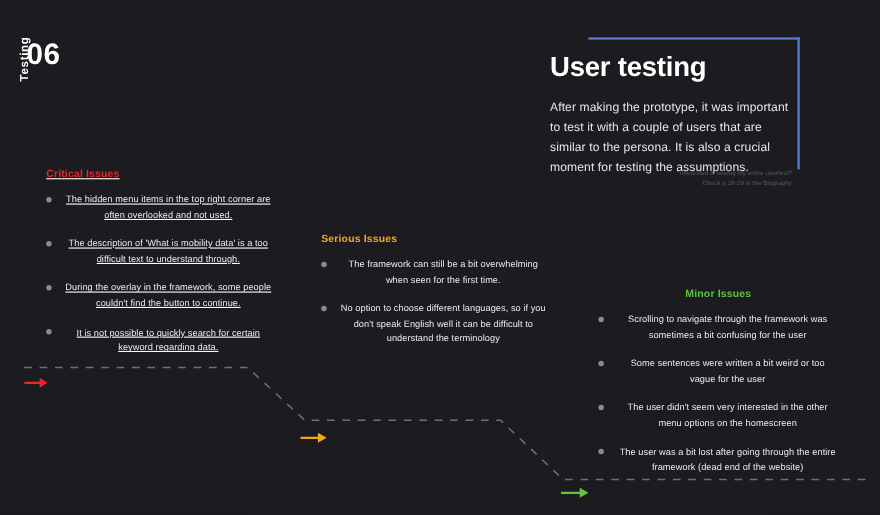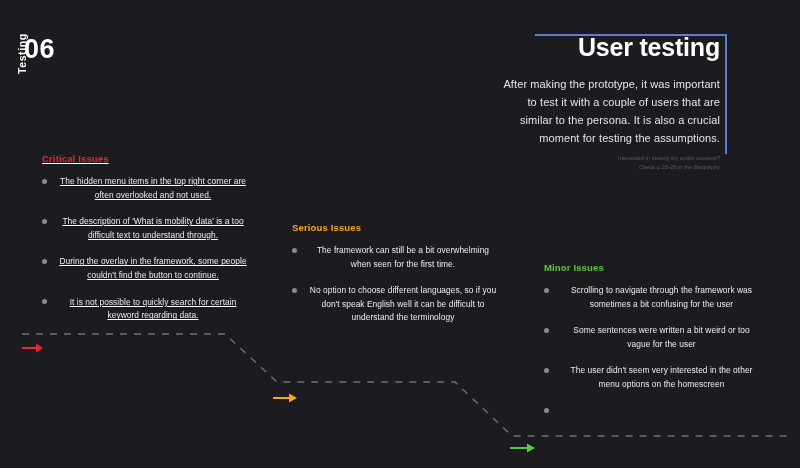--- a/index.html
+++ b/index.html
@@ -57,23 +57,23 @@
     width: 192px;
     height: 120px;
     border-top: 2.5px solid #5a7fd4;
     border-right: 2.5px solid #5a7fd4;
     box-sizing: border-box;
     pointer-events: none;
   }
   .title-block {
     position: absolute;
     left: 500px;
-    top: 34px;
+    top: 48px;
     width: 220px;
-    text-align: right;
+    text-align: left;
   }
   .title-main {
     font-size: 25px;
     font-weight: bold;
     letter-spacing: -0.2px;
     color: #ffffff;
     line-height: 1.1;
     margin: 0 0 13px 0;
   }
   .title-desc {
@@ -93,21 +93,21 @@
     line-height: 1.55;
     color: #5a5a68;
     letter-spacing: 0.1px;
   }
 
   
   .issue-col {
     position: absolute;
   }
   .col-critical { left: 42px;  top: 153px; width: 205px; text-decoration: underline; }
-  .col-serious  { left: 292px; top: 222px; width: 205px; }
+  .col-serious  { left: 292px; top: 212px; width: 205px; }
   .col-minor    { left: 544px; top: 262px; width: 218px; }
 
   .col-heading {
     font-size: 9.5px;
     font-weight: bold;
     letter-spacing: 0.15px;
     margin: 0 0 11px 0;
   }
   .heading-critical { color: #e8272c; }
   .heading-serious  { color: #f5a623; }
@@ -207,36 +207,37 @@
         <span>The framework can still be a bit overwhelming when seen for the first time.</span>
       </li>
       <li class="issue-item">
         <span class="issue-bullet"></span>
         <span>No option to choose different languages, so if you don't speak English well it can be difficult to understand the terminology</span>
       </li>
     </ul>
   </div>
 
   <div class="issue-col col-minor">
-    <div class="col-heading heading-minor" style="color: rgb(92, 198, 61);">Minor Issues</div>
+    <div class="col-heading heading-minor" style="color: rgb(92, 198, 61); text-align: center;">Minor Issues</div>
     <ul class="issue-list">
       <li class="issue-item">
         <span class="issue-bullet"></span>
         <span>Scrolling to navigate through the framework was sometimes a bit confusing for the user</span>
       </li>
       <li class="issue-item">
         <span class="issue-bullet"></span>
         <span>Some sentences were written a bit weird or too vague for the user</span>
       </li>
       <li class="issue-item">
         <span class="issue-bullet"></span>
         <span>The user didn't seem very interested in the other menu options on the homescreen</span>
       </li>
       <li class="issue-item">
         <span class="issue-bullet"></span>
+        <span>The user was a bit lost after going through the entire framework (dead end of the website)</span>
       </li>
     </ul>
   </div>
 
   <svg class="flow-svg" viewBox="0 0 800 468">
     <polyline id="flow-line" points="22,334 225,334 277,382 455,382 512,436 790,436" fill="none" stroke="#6e6e78" stroke-width="1.4" stroke-dasharray="7 7" stroke-linecap="butt"></polyline>
   </svg>
 
   <svg class="flow-arrow arrow-red" width="22" height="12" viewBox="0 0 22 12">
     <path id="arrow-red-path" d="M0 5 L14 5 L14 1.5 L21 6 L14 10.5 L14 7 L0 7 Z" fill="#e8272c"></path>

